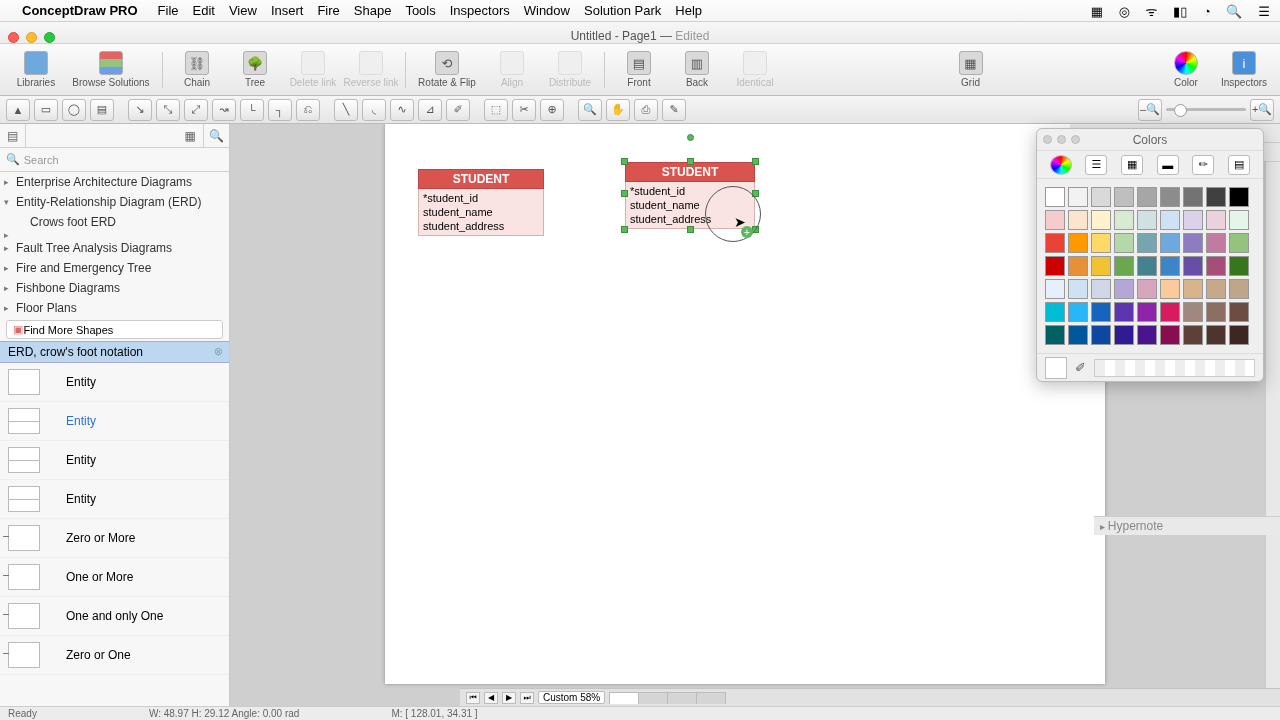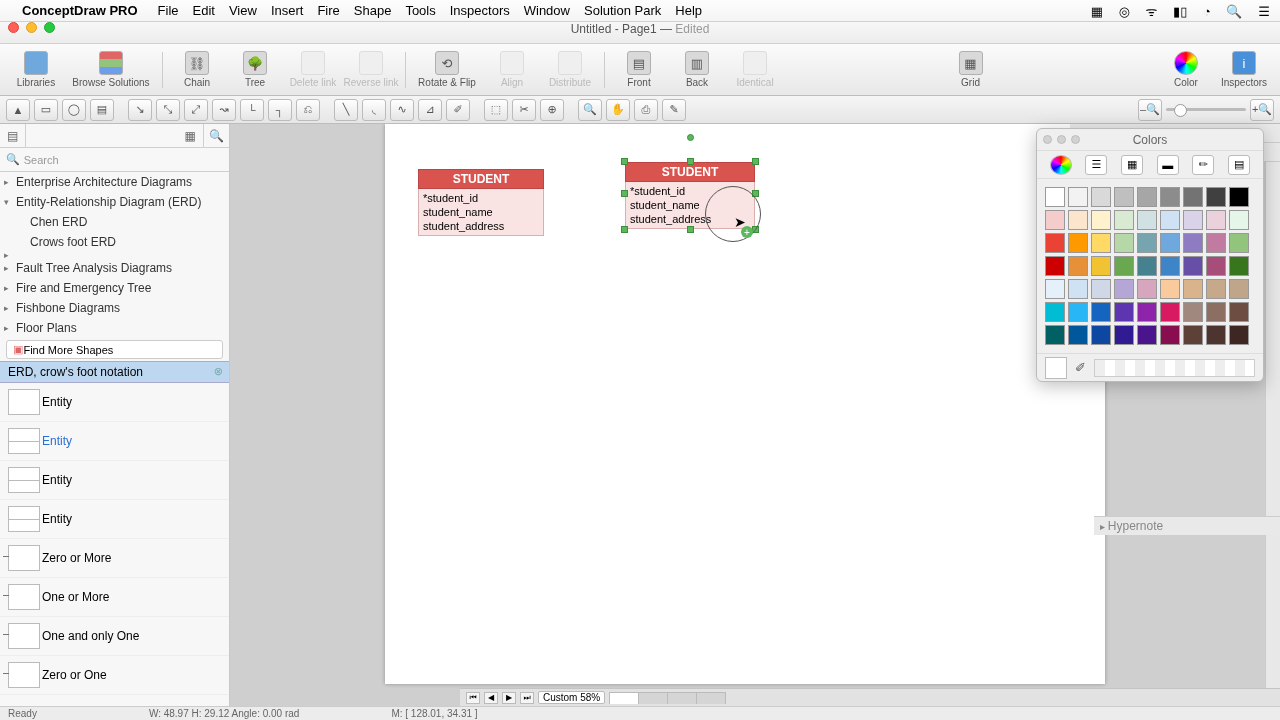--- a/index.html
+++ b/index.html
@@ -7,21 +7,21 @@
 
 
 .menubar { height: 22px; background: linear-gradient(#fdfdfd,#f4f4f4); display: flex; align-items: center; padding: 0 10px; font-size: 13px; border-bottom: 1px solid #d0d0d0; }
 .menubar .apple { margin-right: 12px; font-size: 14px; }
 .menubar .app-name { font-weight: 600; margin-right: 20px; }
 .menubar .menu-item { margin-right: 14px; cursor: default; }
 .menubar .spacer { flex: 1; }
 .menubar .tray span { margin-left: 12px; font-size: 13px; }
 
 
-.titlebar { height: 22px; background: linear-gradient(#f7f7f7,#ececec); display: flex; align-items: flex-start; padding: 0 8px; font-size: 12px; color: #555; border-bottom: 1px solid #d0d0d0; }
+.titlebar { height: 22px; background: linear-gradient(#f7f7f7,#ececec); display: flex; align-items: flex-end; padding: 0 8px; font-size: 12px; color: #555; border-bottom: 1px solid #d0d0d0; }
 .traffic { display: flex; gap: 7px; margin-right: 12px; }
 .traffic .dot { width: 11px; height: 11px; border-radius: 50%; }
 .dot.r { background:#ff5f57; border:1px solid #e0443e; }
 .dot.y { background:#ffbd2e; border:1px solid #dea123; }
 .dot.g { background:#28c940; border:1px solid #1aad2b; }
 .titlebar .title { position: absolute; left: 50%; transform: translateX(-50%); }
 .titlebar .edited { color:#999; }
 
 
 .toolbar { height: 52px; background: linear-gradient(#fbfbfb,#e8e8e8); border-bottom: 1px solid #bcbcbc; display: flex; align-items: center; padding: 0 8px; gap: 2px; }
@@ -56,21 +56,21 @@
 .sb-search .mag{margin-right:4px;}
 .sb-tree{ overflow:auto; font-size:12px; }
 .sb-tree .node{ padding:3px 8px 3px 16px; color:#333; display:flex; align-items:center; position:relative;}
 .sb-tree .node .arrow{ position:absolute; left:4px; font-size:9px; color:#777;}
 .sb-tree .node.child{ padding-left:30px;}
 .sb-findmore{ background:#fff; border:1px solid #ccc; margin:2px 6px; padding:2px 6px; font-size:11px; border-radius:3px; display:flex; align-items:center;}
 .sb-findmore::before{content:"▣ "; color:#e06666;}
 .sb-libheader{ background:#bcd7ef; padding:3px 8px; font-size:12px; border-top:1px solid #aac; border-bottom:1px solid #aac; position:relative;}
 .sb-libheader .x{position:absolute;right:6px;top:3px;color:#7aa;font-size:11px;}
 .sb-shapes{ overflow:auto; flex:1;}
-.sb-shape{ display:flex; align-items:center; padding:6px 8px; border-bottom:1px solid #eee; font-size:12px; gap:2px;}
+.sb-shape{ display:flex; align-items:center; padding:6px 8px; border-bottom:1px solid #eee; font-size:12px; gap:26px;}
 .sb-shape.sel{ color:#2a6fd6;}
 .sb-shape-thumb{ width:32px; height:26px; border:1px solid #bbb; background:#fff; position:relative;}
 .sb-shape-thumb.div::after{content:"";position:absolute;left:0;right:0;top:50%;border-top:1px solid #bbb;}
 .sb-shape-thumb.tick::before{content:"";position:absolute;left:-6px;top:10px;width:6px;height:1px;background:#777;}
 
 
 .canvas-wrap{ flex:1; background:#cfcfcf; position:relative; overflow:hidden;}
 .page{ position:absolute; left:155px; top:0; width:720px; height:560px; background:#fff; box-shadow:0 0 4px rgba(0,0,0,.3);}
 .entity-box{ position:absolute; font-size:11px; }
 .entity-header{ background:#d9534f; color:#fff; text-align:center; font-weight:bold; padding:2px 0; font-size:12px; border:1px solid #b44;}
@@ -269,23 +269,20 @@
         <span>Search</span>
       </div>
     <div class="sb-tree">
       <div class="node">
           <span class="arrow">▸</span>
           <span>Enterprise Architecture Diagrams</span>
         </div>
       <div class="node">
           <span class="arrow">▾</span>
           <span>Entity-Relationship Diagram (ERD)</span>
-        </div>
-      <div class="node child">
-          <span>Chen ERD</span>
         </div>
       <div class="node child">
           <span>Crows foot ERD</span>
         </div>
       <div class="node">
           <span class="arrow">▸</span>
         </div>
       <div class="node">
           <span class="arrow">▸</span>
           <span>Fault Tree Analysis Diagrams</span>

